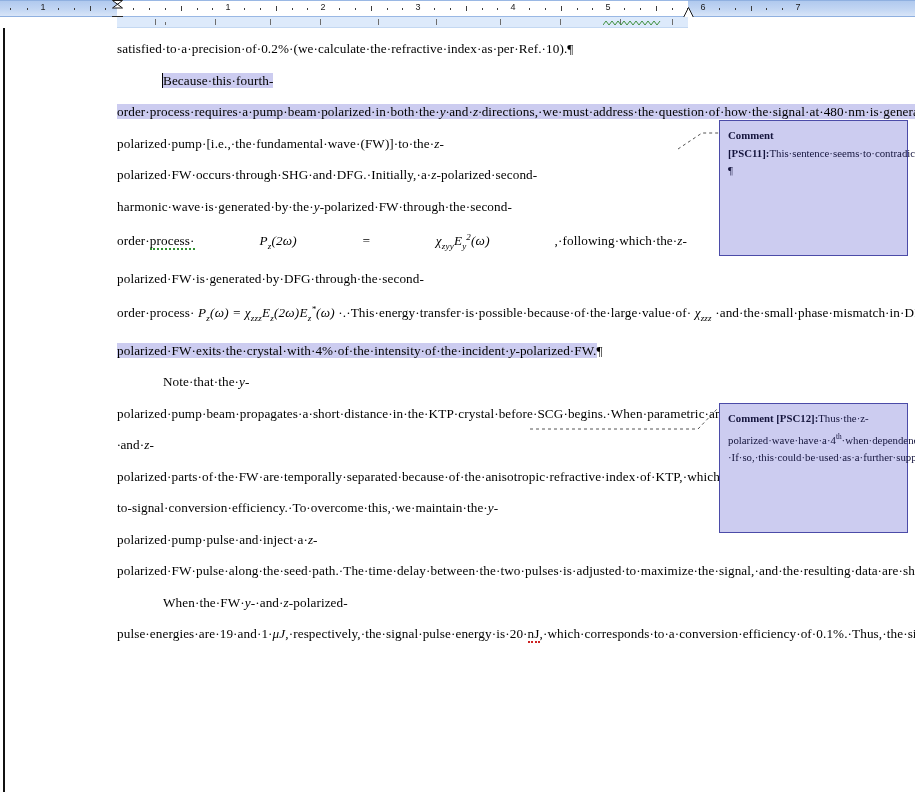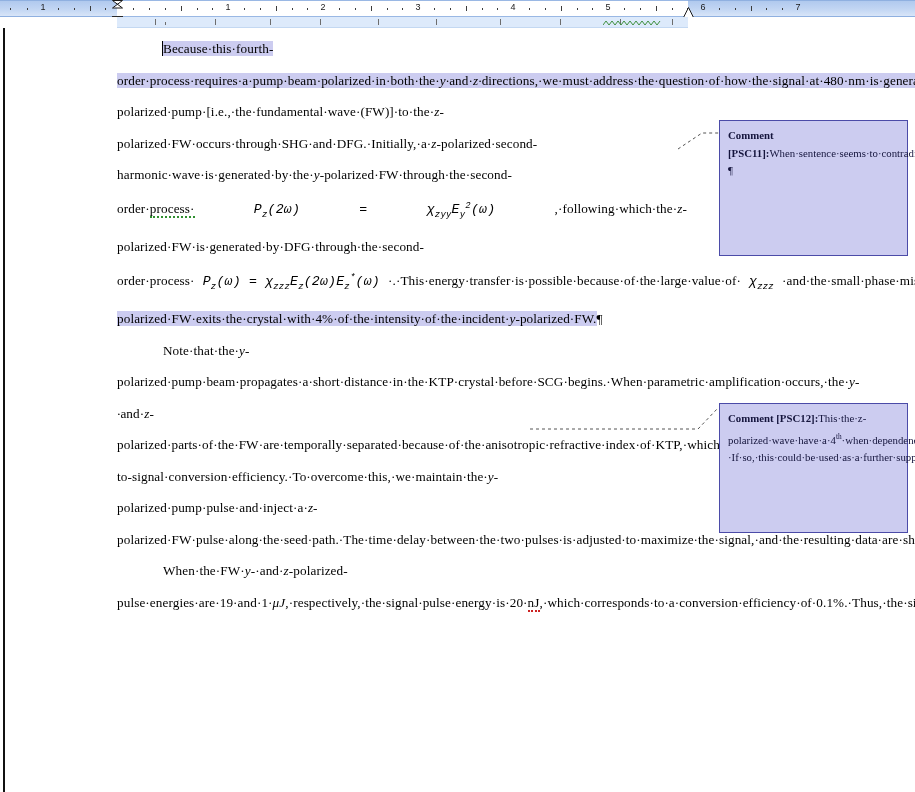--- a/index.html
+++ b/index.html
@@ -145,21 +145,20 @@
     border-bottom: 2px dotted #cc2222;
     padding-bottom: 0px;
   }
   .grammarerr {
     border-bottom: 2px dotted #2f8f2f;
   }
   .eqn {
     font-style: italic;
     white-space: nowrap;
     letter-spacing: 0.2px;
-    font-family: Liberation Mono, monospace;
   }
   .eqn .v { font-style: italic; }
   .bracket-cursor {
     border-left: 1px solid #000;
     margin-left: -1px;
   }
 
   
   .comment-box {
     position: absolute;
@@ -275,35 +274,36 @@
     <polyline points="0,6 3,2 6,6 9,2 12,6 15,2 18,6 21,2 24,6 27,2 30,6 33,2 36,6 39,2 42,6 45,2 48,6 51,2 54,6 57,2" fill="none" stroke="#3f8f3f" stroke-width="1"></polyline>
   </svg>
 </div>
 
 <div id="page-left-edge"></div>
 <div id="doc-surface"></div>
 <div id="margin-pane"></div>
 
 <div id="text-body">
 
+  <p class="para"><span>satisfied·to·a·precision·of·0.2%·(we·calculate·the·refractive·index·as·per·Ref.·10).</span><span class="pilcrow">¶</span></p>
 
   <p class="para indent"><span class="hl bracket-cursor"><span>Because·this·fourth-order·process·requires·a·pump·beam·polarized·in·both·the·</span><span class="it">y·</span><span>and·</span><span class="it">z·</span><span>directions,·we·must·address·the·question·of·how·the·signal·at·480·nm·is·</span><span>generated·when·the·pump·beam·is·completely·</span></span><span>-polarized·pump·[i.e.,·the·fundamental·wave·</span><span>(FW)]·to·the·</span><span class="it">z</span><span>-polarized·FW·occurs·through·SHG·and·DFG.·Initially,·a·</span><span class="it">z</span><span>-polarized·</span><span>second-harmonic·wave·is·generated·by·the·</span><span class="it">y</span><span>-polarized·FW·through·the·second-order·</span><span class="grammarerr">process·</span><span class="eqn">&nbsp;<span class="v">P</span><span class="sub">z</span>(2<span class="v">ω</span>) = <span class="v">χ</span><span class="sub">zyy</span><span class="v">E</span><span class="sub">y</span><span class="sup">2</span>(<span class="v">ω</span>)&nbsp;</span><span>,·following·which·the·</span><span class="it">z</span><span>-polarized·FW·is·generated·by·</span><span>DFG·</span><span>through·</span><span>the·</span><span>second-order·</span><span>process·</span><span class="eqn">&nbsp;<span class="v">P</span><span class="sub">z</span>(<span class="v">ω</span>) = <span class="v">χ</span><span class="sub">zzz</span><span class="v">E</span><span class="sub">z</span>(2<span class="v">ω</span>)<span class="v">E</span><span class="sub">z</span><span class="sup">*</span>(<span class="v">ω</span>)&nbsp;</span><span>·.·</span><span>This·</span><span>energy·</span><span>transfer·is·possible·because·of·the·large·value·of·</span><span class="eqn">&nbsp;<span class="v">χ</span><span class="sub">zzz</span>&nbsp;</span><span>·and·the·small·phase·mismatch·</span><span>in·DFG.·</span><span class="hl bracket-cursor"><span>-polarized·FW·exits·the·</span><span>crystal·with·4%·of·the·intensity·of·the·incident·</span><span class="it">y</span><span>-polarized·FW.</span></span><span class="pilcrow">¶</span></p>
 
   <p class="para indent"><span>Note·that·the·</span><span class="it">y</span><span>-polarized·pump·beam·propagates·a·short·distance·in·the·KTP·</span><span>crystal·</span><span>before·</span><span>SCG·</span><span>begins.·</span><span>When·</span><span>parametric·</span><span>amplification·</span><span>occurs,·</span><span>the·</span><span class="it">y-·</span><span>and·</span><span class="it">z</span><span>-polarized·</span><span>parts·</span><span>of·</span><span>the·</span><span>FW·</span><span>are·</span><span>temporally·</span><span>separated·</span><span>because·</span><span>of·</span><span>the·</span><span>anisotropic·</span><span>refractive·index·of·KTP,·which·reduces·the·pump-to-signal·conversion·efficiency.·To·</span><span>overcome·this,·we·maintain·the·</span><span class="it">y</span><span>-polarized·pump·pulse·and·inject·a·</span><span class="it">z</span><span>-polarized·FW·</span><span>pulse·along·the·seed·path.·The·time·delay·between·the·two·pulses·is·adjusted·to·</span><span>maximize·the·signal,·and·the·resulting·data·are·shown·in·Fig.·5.</span></p>
 
   <p class="para indent"><span>When·the·FW·</span><span class="it">y</span><span>-·and·</span><span class="it">z</span><span>-polarized-pulse·energies·are·19·and·1·</span><span class="it">μJ</span><span>,·respectively,·</span><span>the·signal·pulse·energy·is·20·</span><span class="spellerr">nJ</span><span>,·which·corresponds·to·a·conversion·efficiency·of·</span><span>0.1%.·Thus,·the·signal·beam·at·480·nm·constitutes·a·new·femtosecond·pulsed·laser·</span></p>
 
 </div>
 
 <svg class="leader" style="left:678px;top:128px;" width="45" height="22" viewBox="0 0 45 22">
   <polyline points="0,21 24,5 45,5"></polyline>
 </svg>
 <svg class="leader" style="left:530px;top:406px;" width="190" height="24" viewBox="0 0 190 24">
   <polyline points="0,23 168,23 188,2"></polyline>
 </svg>
 
 <div class="comment-box" style="left:719px; top:120px; width:189px; height:136px;">
-  <span class="lbl">Comment [PSC11]:</span><span>When·sentence·</span><span>seems·to·contradict·the·statement·</span><br><span class="pil">¶</span>
+  <span class="lbl">Comment [PSC11]:</span><span>This·sentence·</span><span>seems·to·contradict·the·statement·</span><br><span class="pil">¶</span>
 </div>
 
 <div class="comment-box" style="left:719px; top:403px; width:189px; height:130px;">
-  <span class="lbl">Comment [PSC12]:</span><span>This·the·</span><span>z-polarized·wave·have·a·4</span><span class="sup">th</span><span>·when·</span><span>dependence·on·the·incident·pulse·</span><span>power?·If·so,·this·could·be·used·as·a·</span><span>further·supporting·evidence·for·your·</span>
+  <span class="lbl">Comment [PSC12]:</span><span>Thus·the·</span><span>z-polarized·wave·have·a·4</span><span class="sup">th</span><span>·when·</span><span>dependence·on·the·incident·pulse·</span><span>power?·If·so,·this·could·be·used·as·a·</span><span>further·supporting·evidence·for·your·</span>
 </div>
 
 </body></html>

